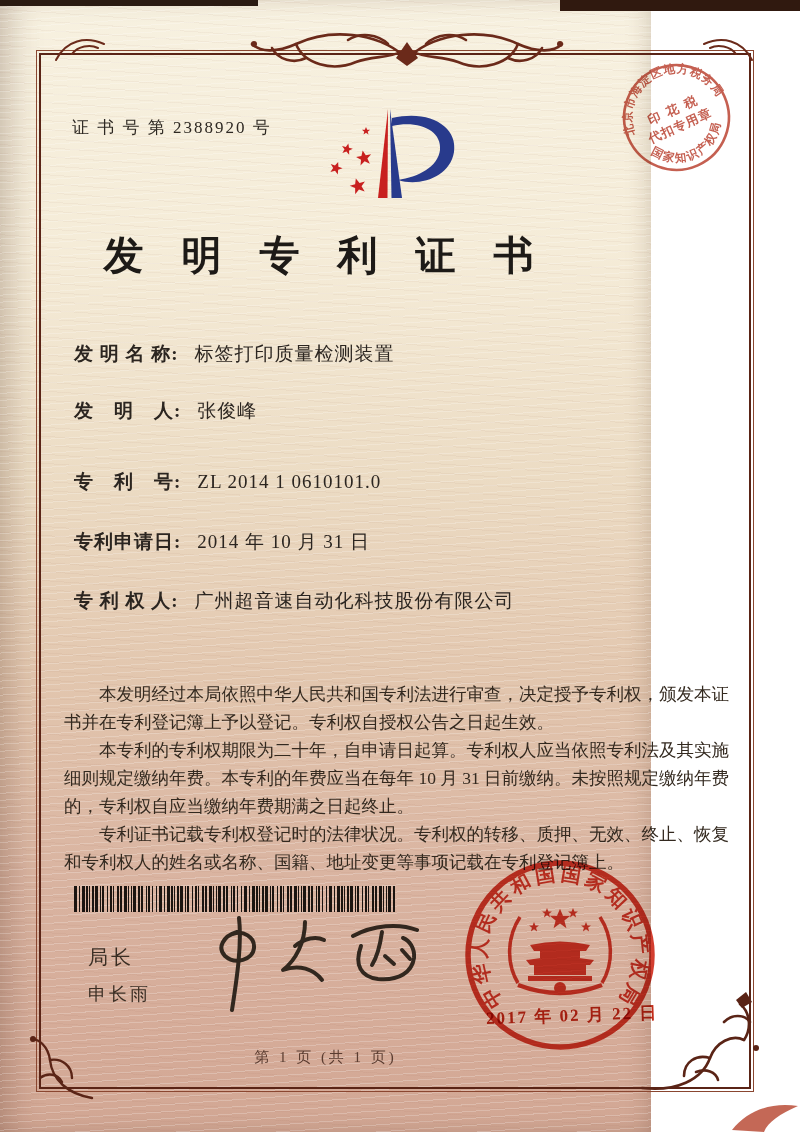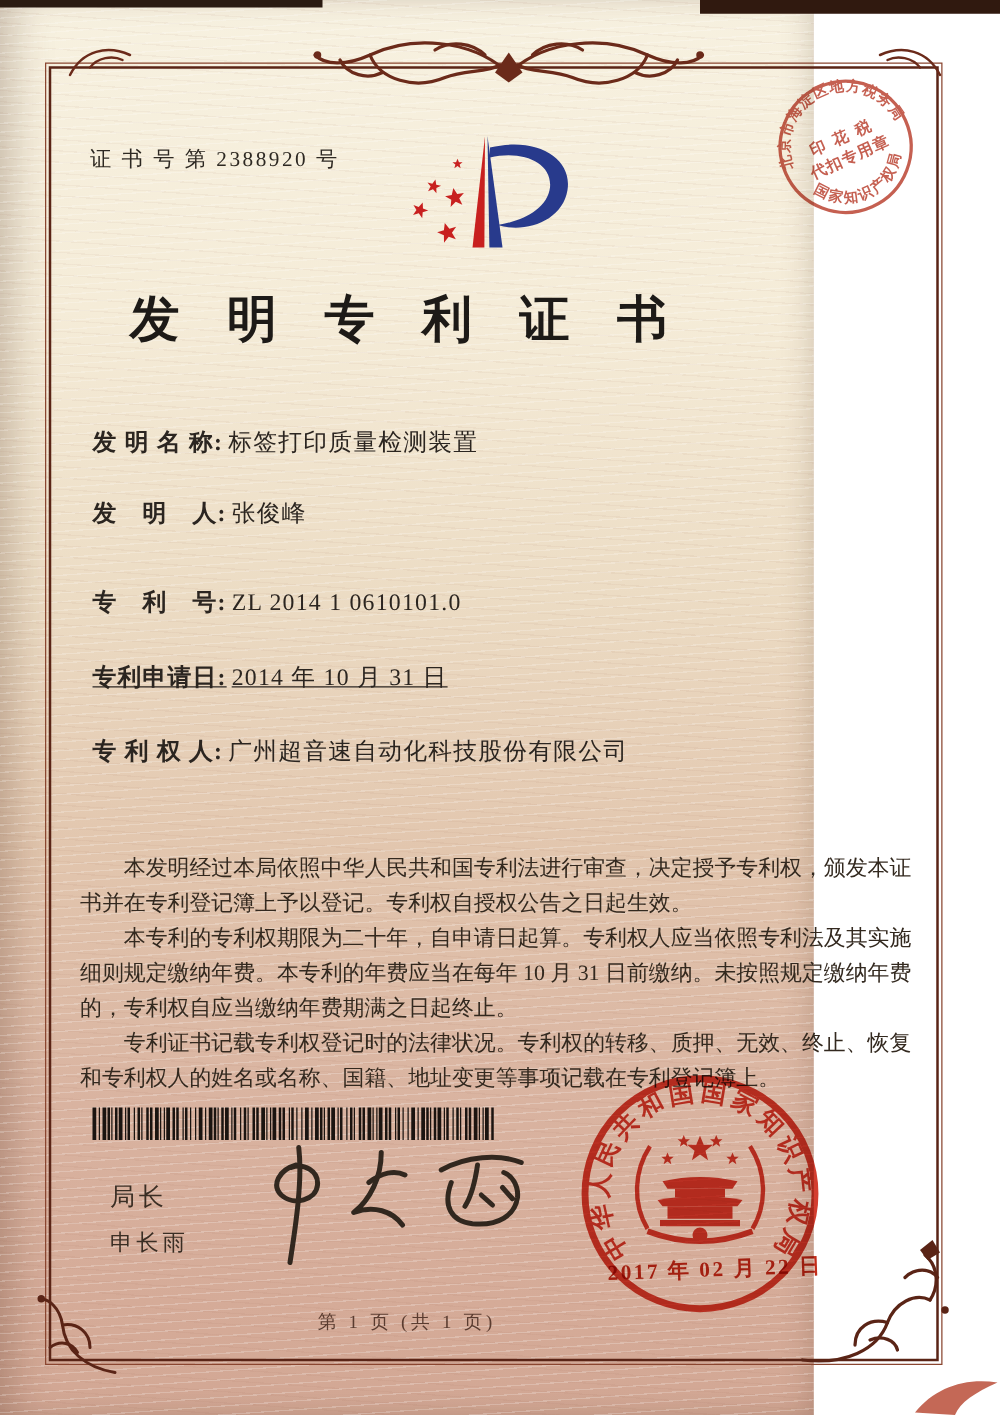--- a/index.html
+++ b/index.html
@@ -14,22 +14,22 @@
   .scan-edge{position:absolute;background:#2a1b12;}
   .frame{position:absolute;left:36px;top:50px;width:716px;height:1040px;
          border:1px solid #8a4630;}
   .frame-inner{position:absolute;inset:2px;border:2px solid #5a2416;}
   .abs{position:absolute;}
   .cert-no{left:72px;top:116px;font-size:17px;letter-spacing:2px;color:#2d2822;}
   .title{left:0;top:228px;width:100%;text-align:center;font-size:40px;font-weight:700;
          letter-spacing:14px;color:#1d1a17;}
   .field{left:74px;font-size:19px;color:#2b2520;letter-spacing:1px;white-space:nowrap;}
   .field .lab{font-weight:600;}
-  .field .val{margin-left:4px;}
-  .f0{top:341px;} .f1{top:398px;} .f2{top:469px;} .f3{top:529px;text-decoration:underline;} .f4{top:588px;} .f5{top:646px;}
+  .field .val{margin-left:16px;}
+  .f0{top:341px;} .f1{top:398px;} .f2{top:469px;} .f3{top:529px;} .f4{top:588px;} .f5{top:646px;}
   .paras{left:64px;top:680px;width:678px;font-size:17.5px;line-height:28px;color:#33291f;}
   .paras p{margin:0;text-indent:2em;}
   .sig-title{left:88px;top:944px;font-size:20px;color:#3a2e24;letter-spacing:3px;}
   .sig-name{left:88px;top:982px;font-size:18px;color:#3a2e24;letter-spacing:3px;text-align:right;}
   .footer{left:0;top:1048px;width:100%;text-align:center;font-size:15px;color:#5a3c30;letter-spacing:3px;}
   .stamp{mix-blend-mode:multiply;}
   .seal-date{left:486px;top:1004px;font-size:17px;font-weight:700;color:#c22d1a;
              letter-spacing:2px;transform:rotate(-2deg);mix-blend-mode:multiply;white-space:nowrap;}
   svg{overflow:visible;}
 </style>

